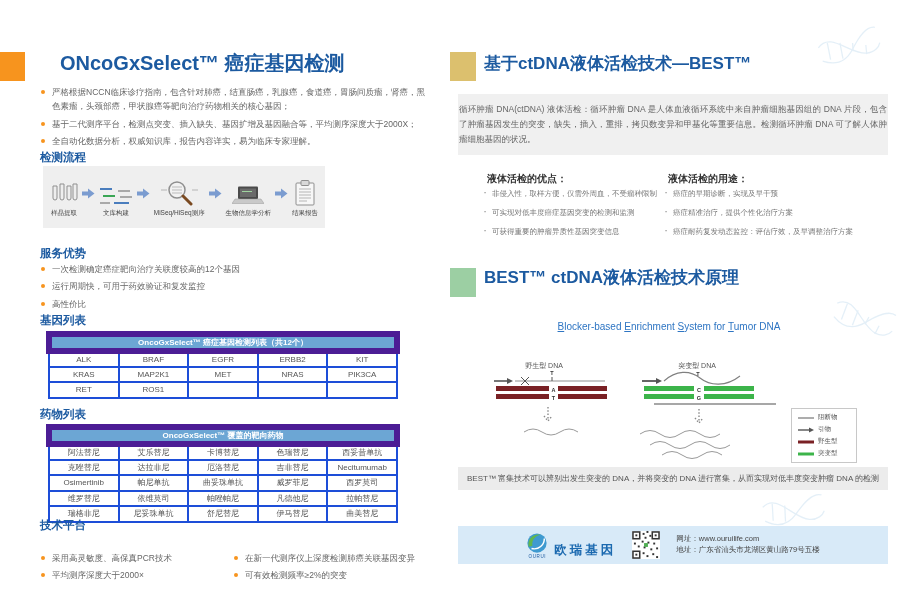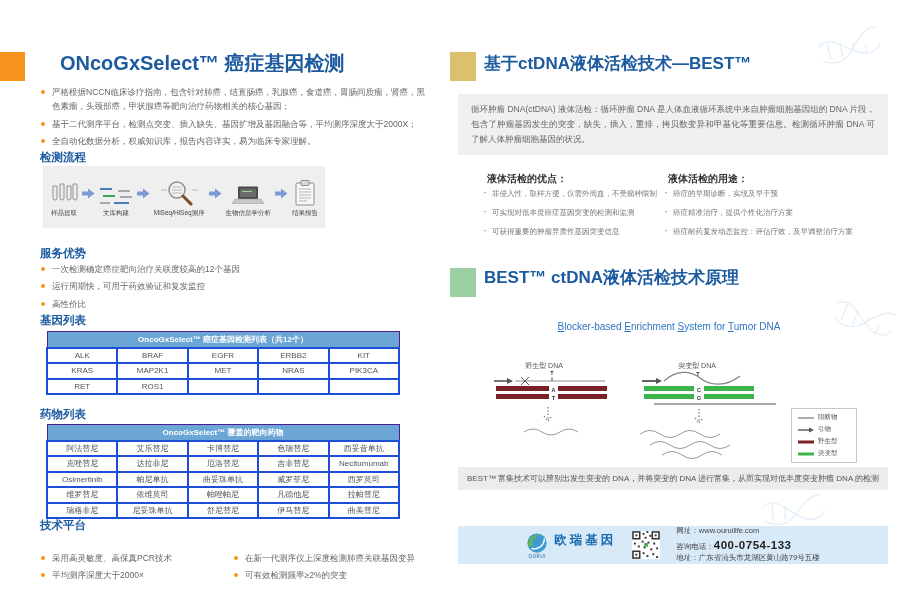--- a/index.html
+++ b/index.html
@@ -31,27 +31,27 @@
   
   #process-box { position:absolute; left:43px; top:166px; width:282px; height:62px; background:#efefef;
                  display:flex; align-items:center; justify-content:space-between; padding:0 7px; }
   .step { display:flex; flex-direction:column; align-items:center; }
   .step .ic { height:30px; display:flex; align-items:flex-end; }
   .step .pl { font-size:6.5px; color:#444; margin-top:3px; white-space:nowrap; }
   .flow-arrow { display:flex; align-items:center; margin-top:-8px; }
 
   
   table.dtab { position:absolute; left:46px; width:354px; border-collapse:collapse; table-layout:fixed; }
-  table.dtab th { background:#6ca6d4; color:#fff; font-size:8px; font-weight:bold; height:16px; border:1px solid #4c1d95; }
+  table.dtab th { background:#6ca6d4; color:#fff; font-size:8px; font-weight:bold; height:16px; border:6px solid #4c1d95; }
   table.dtab td { font-size:8px; color:#555; text-align:center; height:15.5px; border:2px solid #1d4ed8; background:#fff; }
   #gene-table { top:331px; }
   #drug-table { top:424px; }
 
   
-  #ctdna-box { position:absolute; left:458px; top:94px; width:430px; background:#f0f0f0; padding:8px 13px;
+  #ctdna-box { position:absolute; left:458px; top:94px; width:430px; background:#f0f0f0; padding:8px 1px;
                font-size:8.5px; color:#666; line-height:1.75; text-align:justify; }
   .mini-head { position:absolute; font-size:10px; font-weight:bold; color:#333; }
   #adv-head { left:487px; top:172px; }
   #use-head { left:668px; top:172px; }
   .mini-ul { position:absolute; top:189px; }
   #advantage-ul { left:484px; width:180px; }
   #use-ul { left:665px; width:224px; }
   .mini-ul li { position:relative; padding-left:8px; font-size:7.5px; color:#777; line-height:1.35; margin-bottom:9px; }
   .mini-ul li::before { content:"·"; position:absolute; left:0; top:-1px; color:#888; font-weight:bold; }
 
@@ -66,21 +66,21 @@
   #legend { position:absolute; left:791px; top:408px; width:66px; background:#fff; border:1px solid #c8c8c8;
             padding:4px 6px; display:flex; flex-direction:column; gap:3px; }
   .lg-row { display:flex; align-items:center; gap:4px; }
   .lg-row span { font-size:6.5px; color:#555; white-space:nowrap; }
 
   #caption-bar { position:absolute; left:458px; top:467px; width:430px; height:23px; background:#ececec;
                  font-size:8px; color:#555; text-align:center; line-height:23px; }
 
   #footer { position:absolute; left:458px; top:526px; width:430px; height:38px; background:#d8eaf8;
             display:flex; align-items:center; justify-content:center; gap:16px; }
-  #logo-block { display:flex; align-items:flex-start; gap:6px; }
+  #logo-block { display:flex; align-items:flex-end; gap:6px; }
   #logo-mark { display:flex; flex-direction:column; align-items:center; }
   #logo-sub { font-size:4.5px; color:#1c5aa0; letter-spacing:0.6px; }
   #logo-text { font-size:12.5px; font-weight:bold; color:#1c6ab0; letter-spacing:3px; }
   #contact { font-size:7.5px; color:#444; line-height:1.45; }
   #contact .ph-num { font-size:11.5px; font-weight:bold; color:#222; letter-spacing:0.5px; }
   #contact .ph-lab { font-size:7.5px; color:#444; }
 
   .wm { position:absolute; opacity:0.45; }
 </style>
 </head>
@@ -455,16 +455,15 @@
         <rect x="25" y="17" width="2" height="2"></rect>
       <rect x="11" y="22" width="2" height="2"></rect>
         <rect x="15" y="25" width="2" height="2"></rect>
         <rect x="21" y="23" width="2" height="2"></rect>
       <rect x="25" y="26" width="2" height="2"></rect>
     </g>
     <rect x="12.5" y="12.5" width="4" height="4" fill="#4fae52"></rect>
   </svg>
   <div id="contact">
     <div><span>网址：</span><span>www.ouruilife.com</span></div>
-    <div><span class="ph-lab">咨询电话：</span><span class="ph-num">400-0754-133</span></div>
     <div><span>地址：</span><span>广东省汕头市龙湖区黄山路79号五楼</span></div>
   </div>
 </div>
 
 </body></html>

